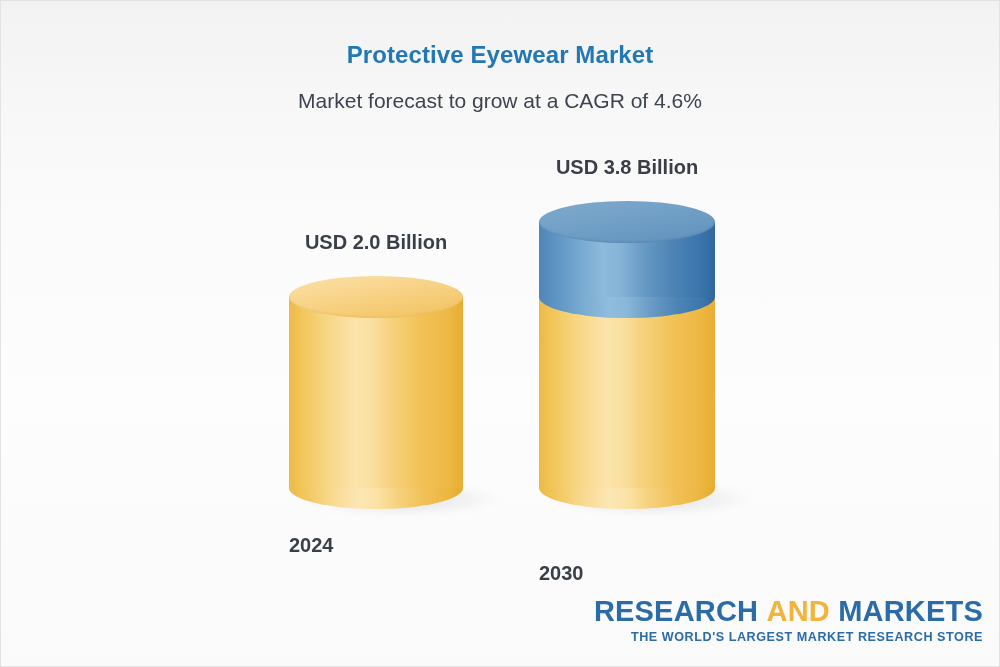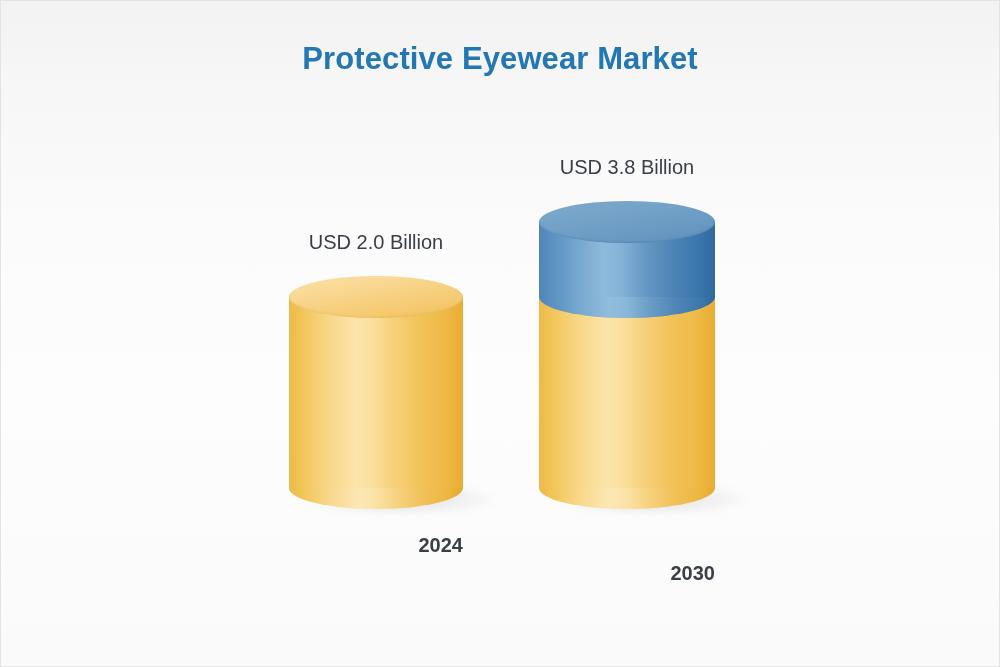--- a/index.html
+++ b/index.html
@@ -14,49 +14,49 @@
     width:1000px; height:667px;
     background:linear-gradient(180deg, #f2f2f2 0%, #f7f7f7 14%, #fbfbfb 34%, #fdfdfd 60%, #fafafa 100%);
     border:1px solid #e3e3e3;
     overflow:hidden;
   }
 
   
   .chart-title {
     position:absolute; left:0; right:0; top:40px;
     text-align:center;
-    font-size:31px; font-weight:bold;
+    font-size:24px; font-weight:bold;
     color:#2377b5;
     letter-spacing:0.1px;
   }
   .chart-subtitle {
     position:absolute; left:0; right:0; top:88px;
     text-align:center;
     font-size:21px; font-weight:normal;
     color:#3d4450;
   }
 
   
   .plot { position:absolute; left:0; top:0; width:1000px; height:667px; }
 
   .bar-group { position:absolute; }
 
   .value-label {
     position:absolute;
     width:100%;
     text-align:center;
-    font-size:20px; font-weight:normal;
+    font-size:20px; font-weight:bold;
     color:#3a3f47;
     white-space:nowrap;
   }
 
   .cat-label {
     position:absolute;
     width:100%;
-    text-align:right;
+    text-align:left;
     font-size:20px; font-weight:bold;
     color:#3a3f47;
   }
 
   
   .cyl { position:absolute; }
 
   .cyl-shadow {
     position:absolute;
     border-radius:50%;
@@ -135,20 +135,21 @@
     white-space:nowrap;
   }
 </style>
 </head>
 <body>
 
 <div class="canvas">
 
   <div class="chart-title">Protective Eyewear Market</div>
 
+  <div class="chart-subtitle">Market forecast to grow at a CAGR of 4.6%</div>
 
   <div class="plot">
 
     <div class="bar-group" style="left:288px; top:230px; width:174px;">
 
       <div class="value-label" style="top:0px;">USD 2.0 Billion</div>
 
       <div class="cyl" style="left:0; top:45px; width:174px; height:233px;">
 
         <div class="cyl-shadow" style="left:14px; top:206px; width:196px; height:34px;"></div>
@@ -183,14 +184,18 @@
           <div class="seg-top blue-top" style="top:0px; height:42px;"></div>
         </div>
       </div>
 
       <div class="cat-label" style="top:378px;margin-top:28px;">2030</div>
     </div>
 
   </div>
 
 
+  <div class="brand">
+    <div class="brand-main"><span>RESEARCH</span><span>&nbsp;</span><span class="brand-and">AND</span><span>&nbsp;</span><span>MARKETS</span></div>
+    <div class="brand-tag">THE WORLD'S LARGEST MARKET RESEARCH STORE</div>
+  </div>
 
 </div>
 
 </body></html>

